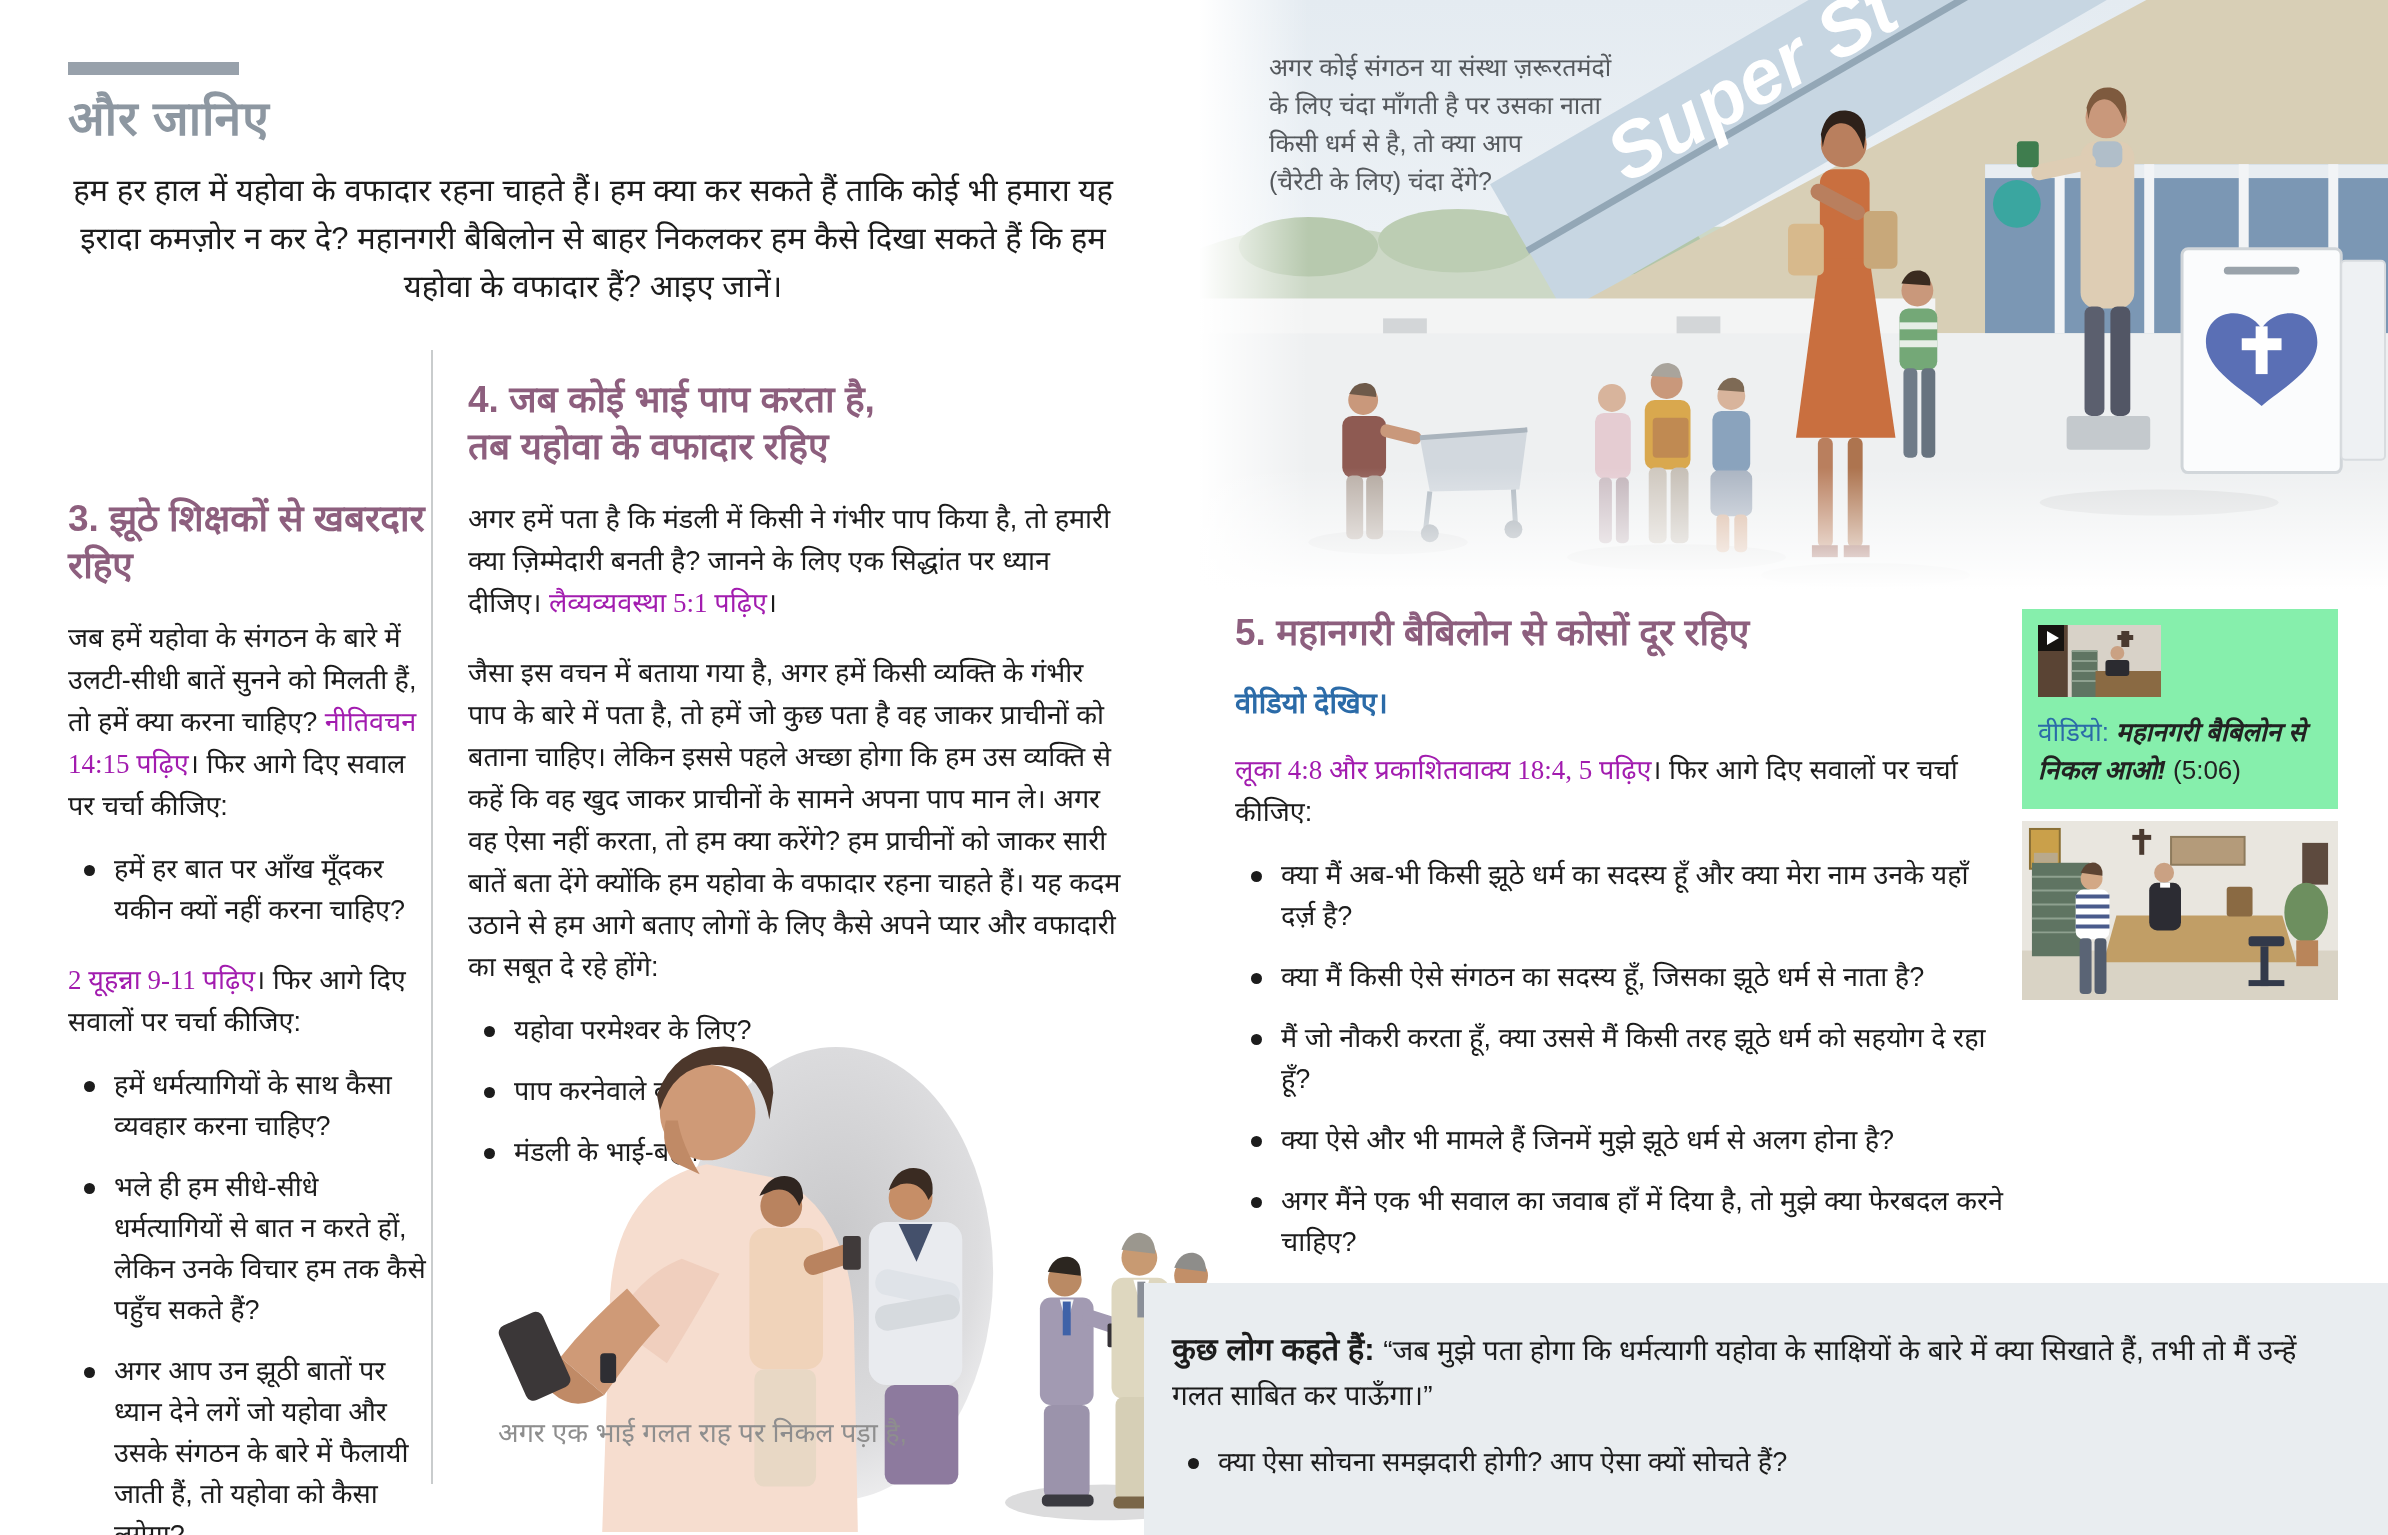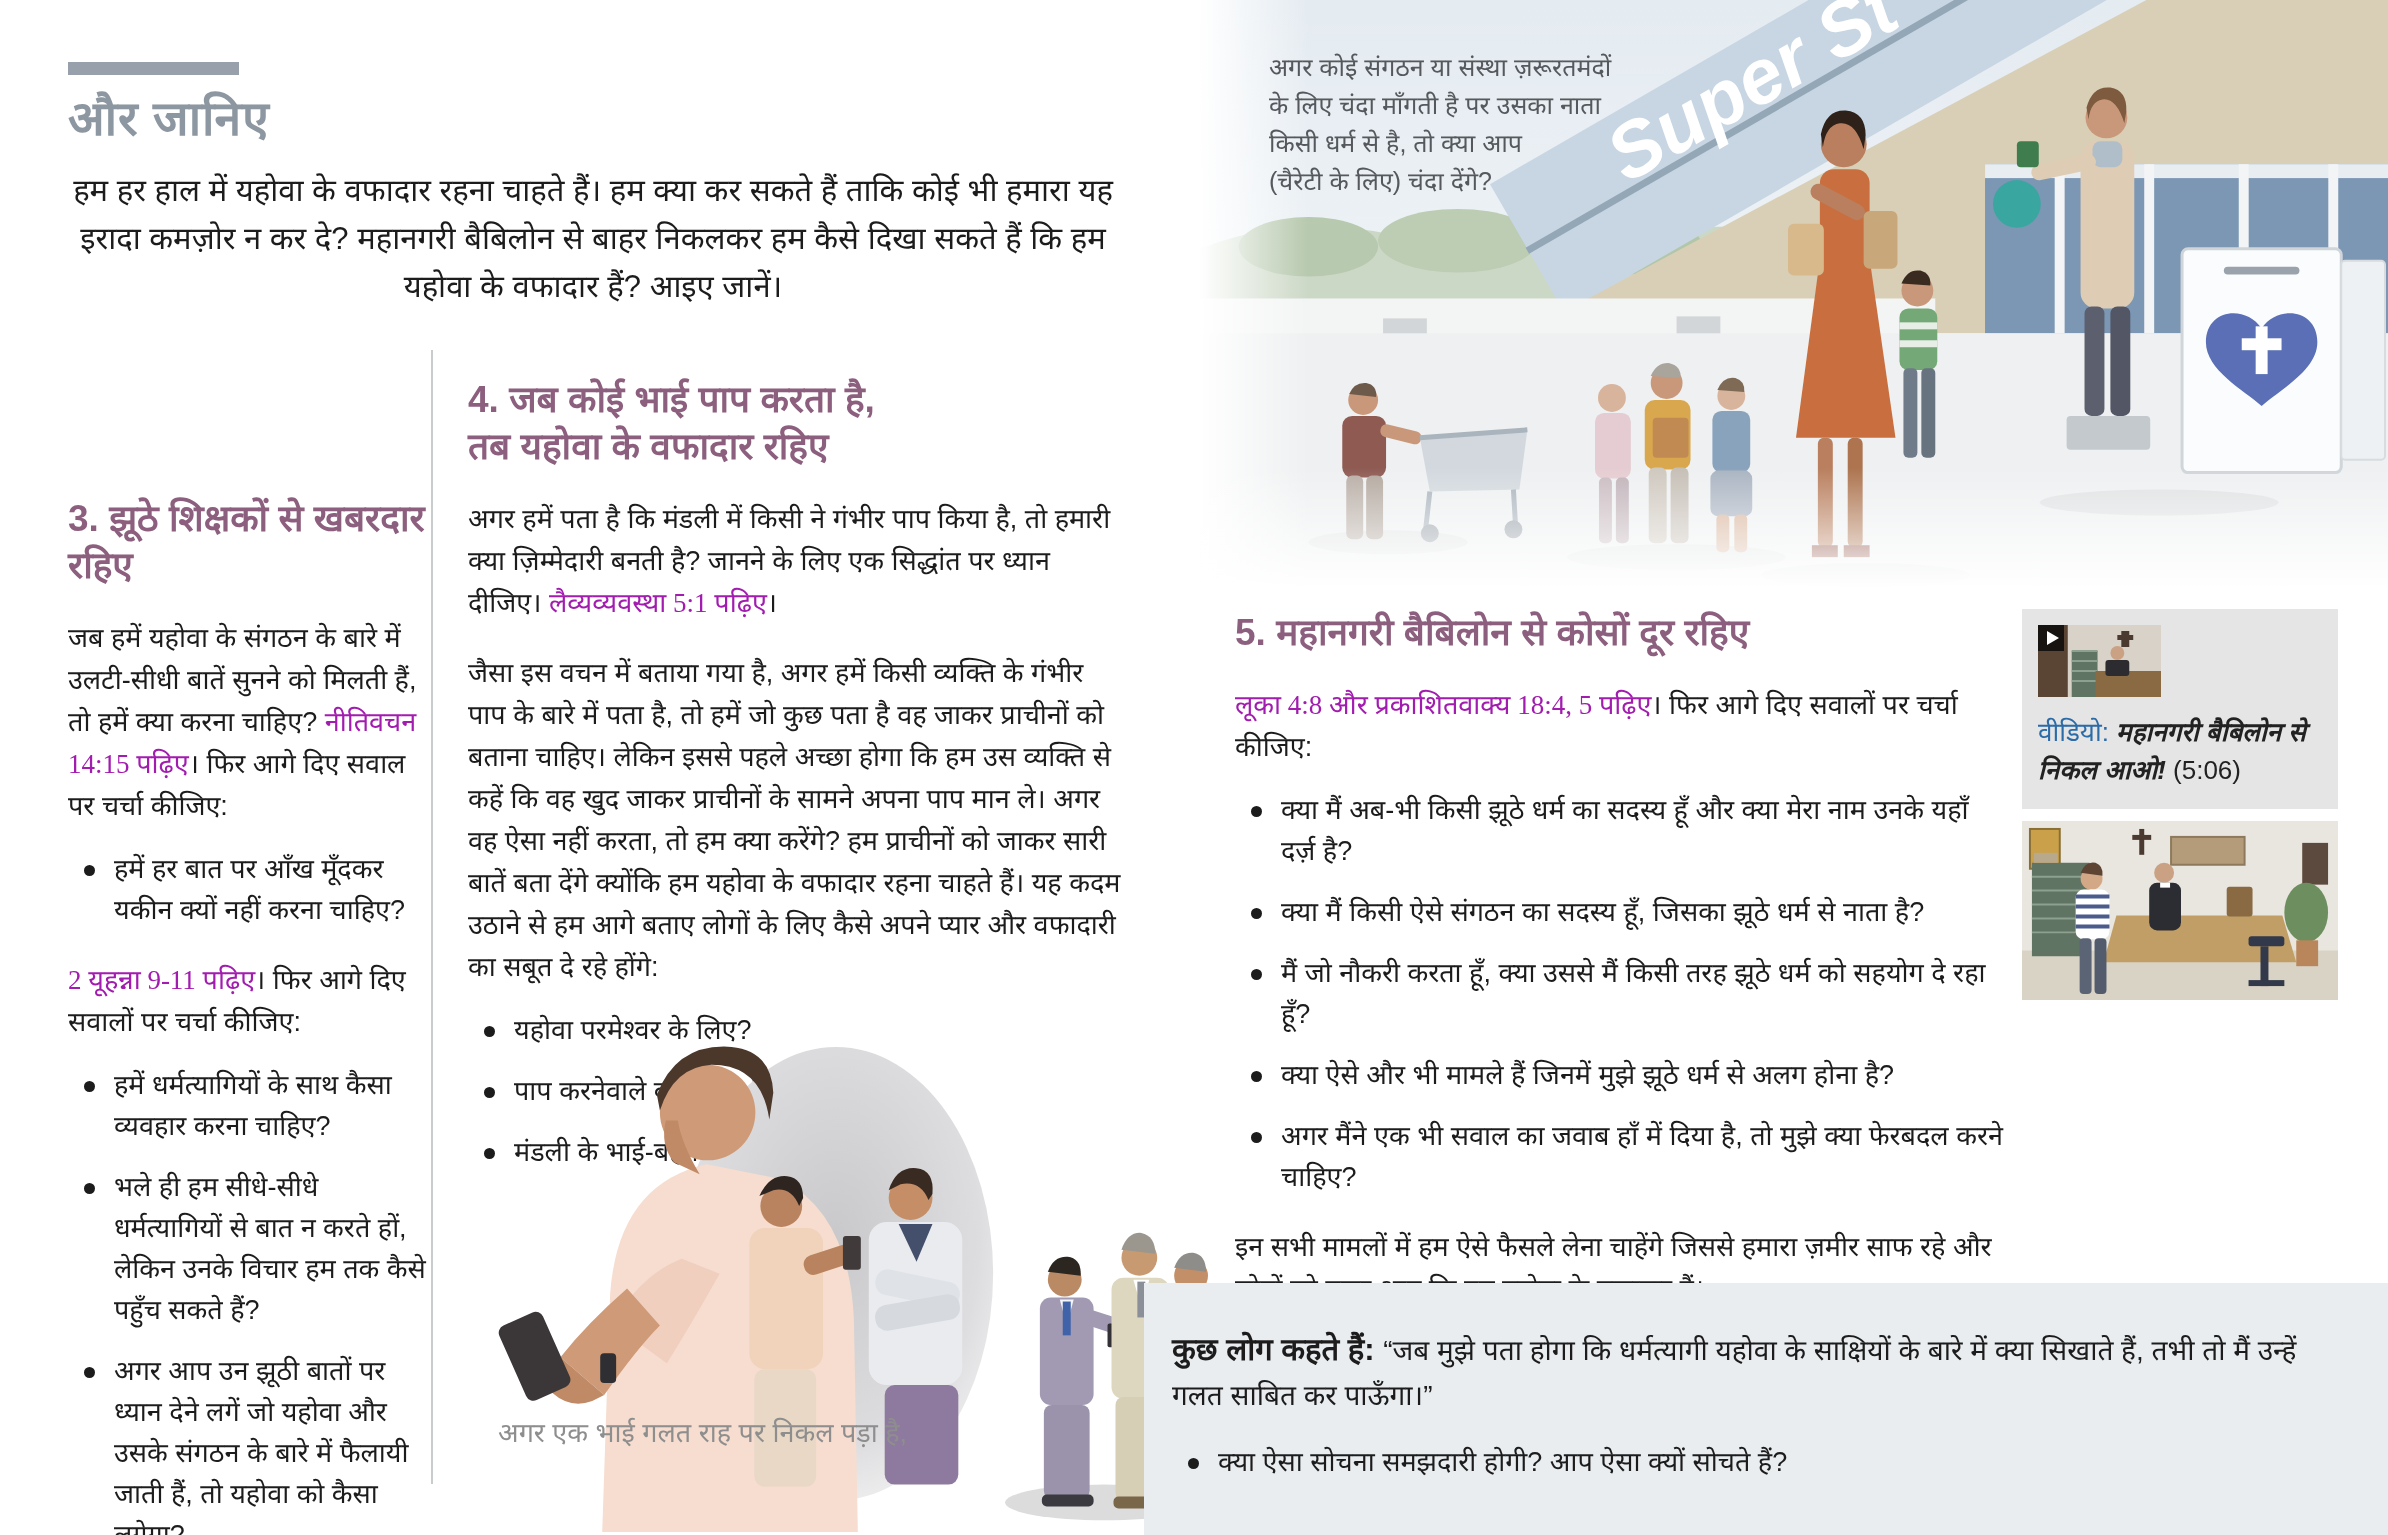--- a/index.html
+++ b/index.html
@@ -32,21 +32,21 @@
   .photo1 svg{display:block;width:100%;height:100%;}
   .photo1-cap{position:absolute;left:70px;top:48px;width:398px;font-size:25px;line-height:38px;color:#55595d;}
   .photo1-cap span{display:block;}
 
   
   .sec5{position:absolute;left:1187px;top:609px;width:774px;margin-left:48px;}
   .video-line{margin:26px 0 0 0;color:#2b6ba8;font-size:29px;font-weight:bold;}
 
   
   .vpanel{position:absolute;left:2022px;top:609px;width:316px;}
-  .vbox{background:#e5e5e5;padding:16px 16px 20px 16px;}
+  .vbox{background:#86efac;padding:16px 16px 20px 16px;}
   .vthumb{position:relative;width:123px;height:72px;cursor:pointer;}
   .vthumb svg{display:block;width:100%;height:100%;}
   .playbtn{position:absolute;left:0;top:0;width:26px;height:26px;background:rgba(10,10,10,.85);
            display:flex;align-items:center;justify-content:center;}
   .playbtn::after{content:"";display:block;margin-left:3px;border-left:12px solid #fff;
                   border-top:7px solid transparent;border-bottom:7px solid transparent;}
   .vcap{margin-top:16px;font-size:26px;line-height:38px;color:#222;}
   .vlabel{color:#2b6ba8;}
   .vtitle{font-style:italic;font-weight:600;}
   .vstill{margin-top:12px;width:316px;height:179px;}
@@ -314,20 +314,21 @@
     <div class="photo1-cap">
       <span>अगर कोई संगठन या संस्था ज़रूरतमंदों</span>
       <span>के लिए चंदा माँगती है पर उसका नाता</span>
       <span>किसी धर्म से है, तो क्या आप</span>
       <span>(चैरेटी के लिए) चंदा देंगे?</span>
     </div>
   </div>
 
   <div class="sec5">
     <h2 class="sec-h">5. महानगरी बैबिलोन से कोसों दूर रहिए</h2>
+    <p class="video-line">वीडियो देखिए।</p>
     <p class="body-t"><span class="link">लूका 4:8 और प्रकाशितवाक्य 18:4, 5 पढ़िए</span><span>। फिर आगे दिए सवालों पर चर्चा कीजिए:</span></p>
     <ul class="blt">
       <li>क्या मैं अब-भी किसी झूठे धर्म का सदस्य हूँ और क्या मेरा नाम उनके यहाँ दर्ज़ है?</li>
       <li>क्या मैं किसी ऐसे संगठन का सदस्य हूँ, जिसका झूठे धर्म से नाता है?</li>
       <li>मैं जो नौकरी करता हूँ, क्या उससे मैं किसी तरह झूठे धर्म को सहयोग दे रहा हूँ?</li>
       <li>क्या ऐसे और भी मामले हैं जिनमें मुझे झूठे धर्म से अलग होना है?</li>
       <li>अगर मैंने एक भी सवाल का जवाब हाँ में दिया है, तो मुझे क्या फेरबदल करने चाहिए?</li>
     </ul>
     <p class="body-t">इन सभी मामलों में हम ऐसे फैसले लेना चाहेंगे जिससे हमारा ज़मीर साफ रहे और लोगों को नज़र आए कि हम यहोवा के वफादार हैं।</p>
   </div>

